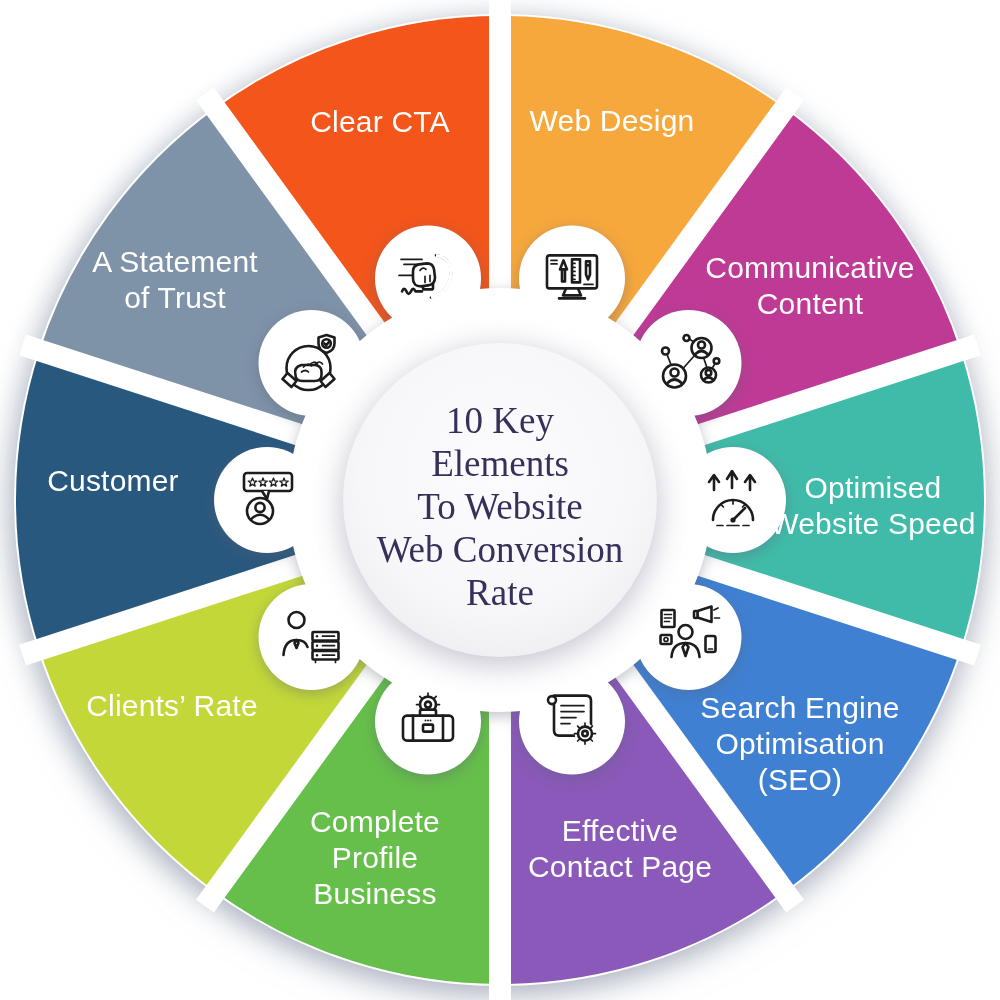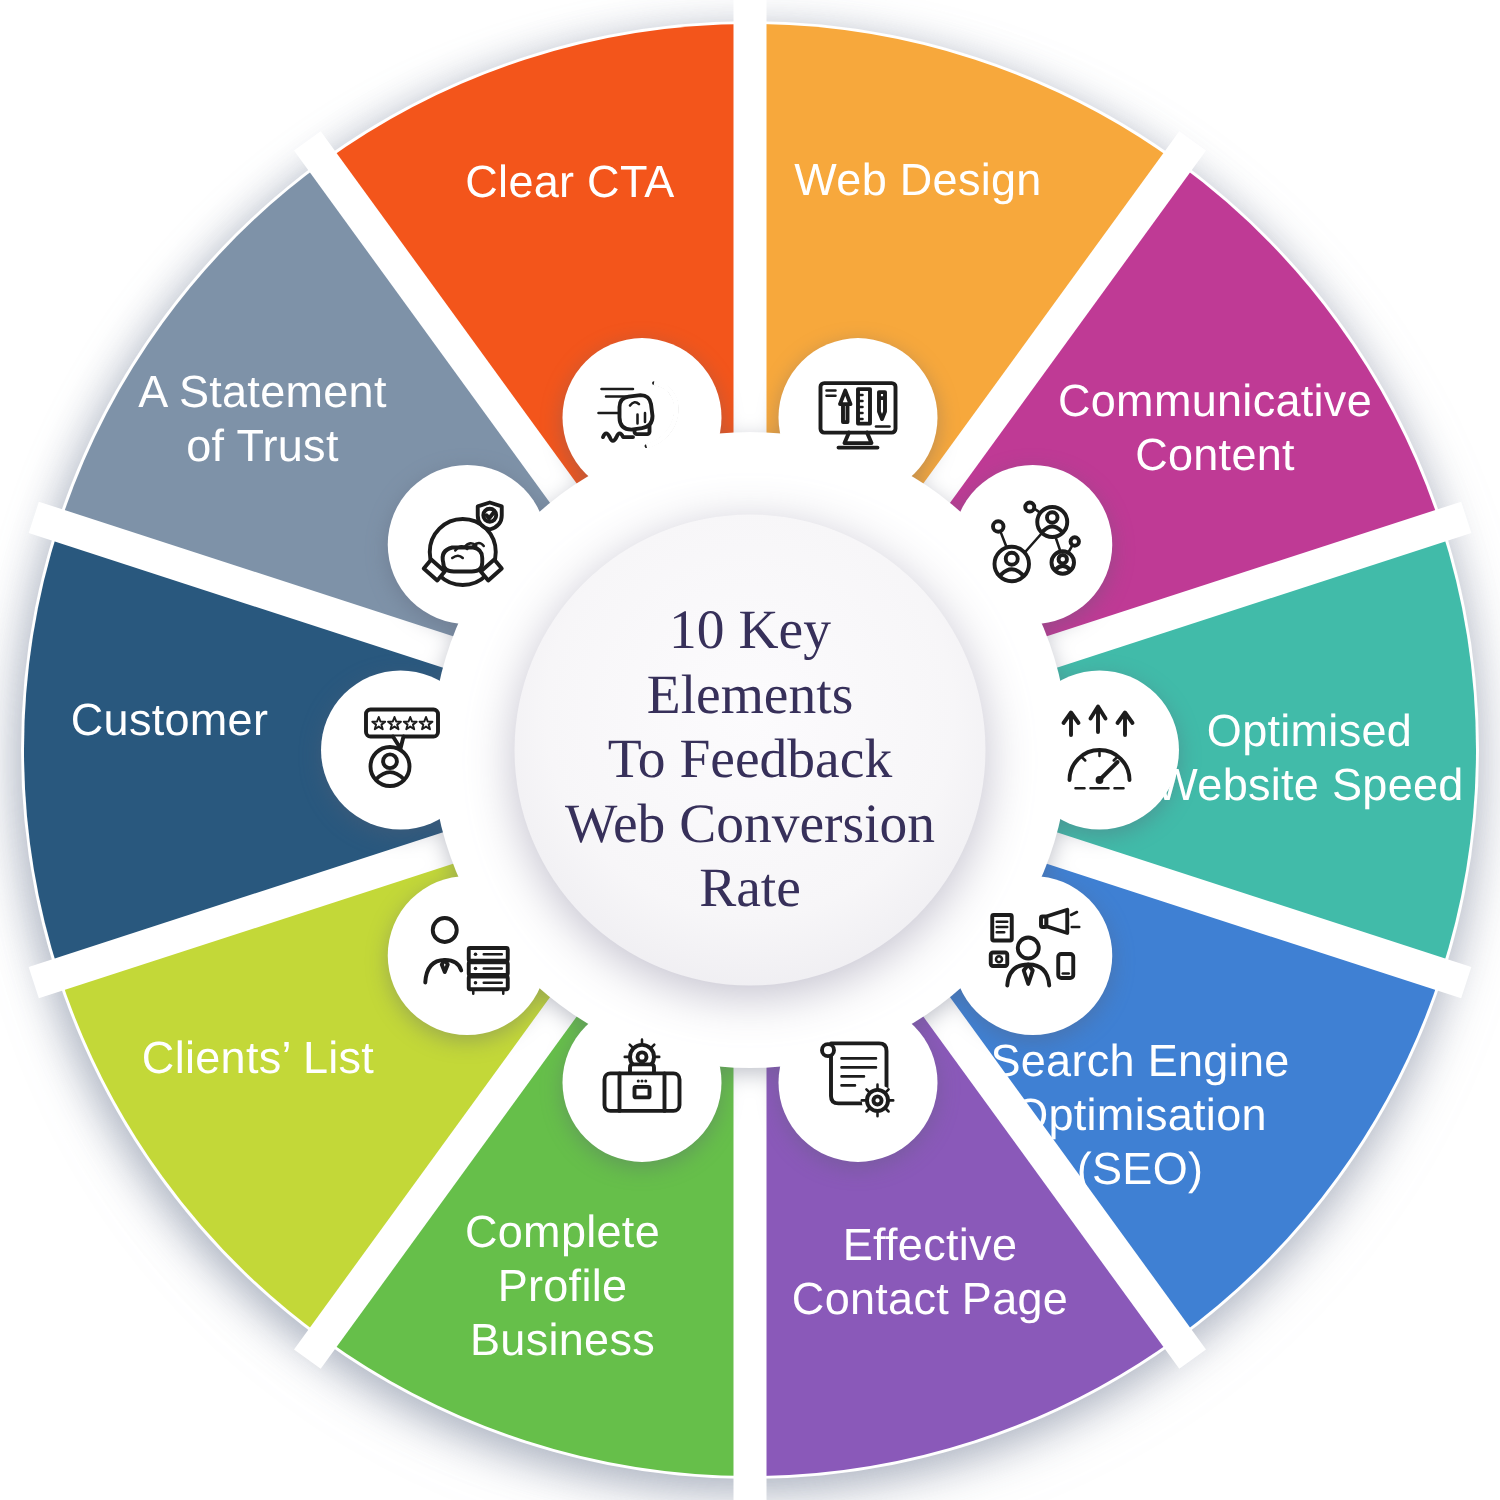--- a/index.html
+++ b/index.html
@@ -212,46 +212,46 @@
     <div>Web Design</div>
   </div>
   <div class="seg-label" style="left:685px;top:250px;width:250px;">
     <div>Communicative</div>
     <div>Content</div>
   </div>
   <div class="seg-label" style="left:748px;top:470px;width:250px;">
     <div>Optimised</div>
     <div>Website Speed</div>
   </div>
-  <div class="seg-label" style="left:635px;top:690px;width:250px;">
+  <div class="seg-label" style="left:675px;top:690px;width:250px;">
     <div>Search Engine</div>
     <div>Optimisation</div>
     <div>(SEO)</div>
   </div>
   <div class="seg-label" style="left:495px;top:813px;width:250px;">
     <div>Effective</div>
     <div>Contact Page</div>
   </div>
   <div class="seg-label" style="left:250px;top:804px;width:250px;">
     <div>Complete</div>
     <div>Profile</div>
     <div>Business</div>
   </div>
   <div class="seg-label" style="left:47px;top:688px;width:250px;">
-    <div>Clients’ List</div>
+    <div>Clients’ Rate</div>
   </div>
   <div class="seg-label" style="left:0px;top:463px;width:226px;">
     <div>Customer</div>
   </div>
   <div class="seg-label" style="left:50px;top:244px;width:250px;">
     <div>A Statement</div>
     <div>of Trust</div>
   </div>
 
   <div class="center-title">
     <div>10 Key</div>
     <div>Elements</div>
-    <div>To Feedback</div>
+    <div>To Website</div>
     <div>Web Conversion</div>
     <div>Rate</div>
   </div>
 
 </div>
 
 </body></html>

